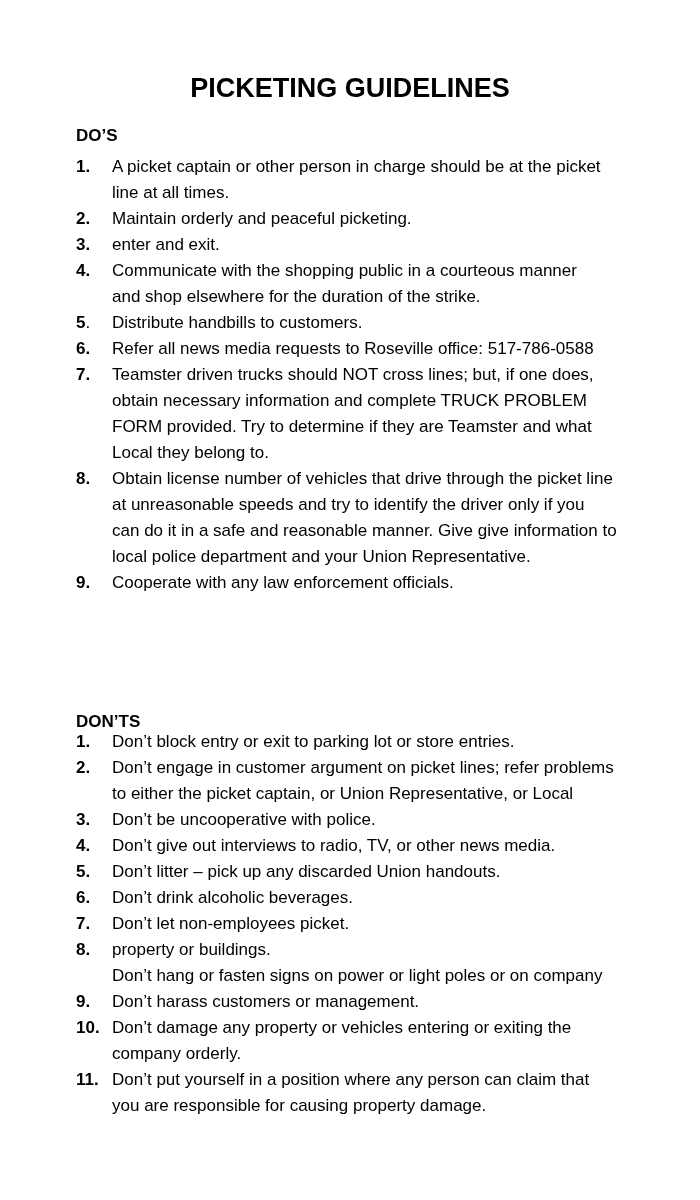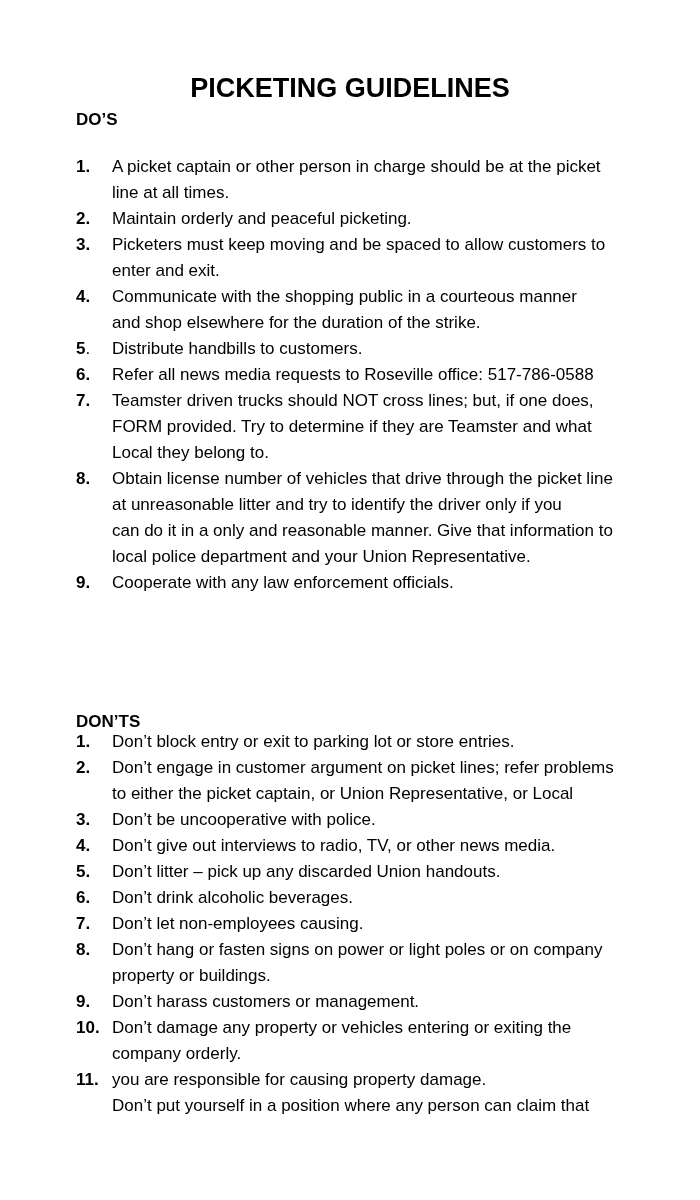--- a/index.html
+++ b/index.html
@@ -8,21 +8,21 @@
     font-family: "Liberation Sans", sans-serif; color: #000000;
   }
   .title {
     position: absolute; left: 0; top: 47px; width: 700px;
     text-align: center; font-weight: bold; font-size: 27px; line-height: 46px;
     letter-spacing: 0px;
   }
   .section-heading {
     position: absolute; left: 76px; font-weight: bold; font-size: 17px; line-height: 20px;
   }
-  #dos-heading { top: 110px; }
+  #dos-heading { top: 126px; }
   #donts-heading { top: 712px; }
   .list {
     position: absolute; left: 76px; width: 600px; margin: 0; padding: 0;
     font-size: 17px; line-height: 26px;
   }
   #dos-list { top: 154px; }
   #donts-list { top: 729px; }
   .item { position: relative; display: block; }
   .item .num { position: absolute; left: 0; top: 0; font-weight: bold; white-space: pre; }
   .item .num .dot { font-weight: bold; }
@@ -47,21 +47,20 @@
     </li>
     <li class="item">
       <span class="num"><span>2</span><span class="dot">.</span></span>
       <div class="lines">
         <span class="line">Maintain orderly and peaceful picketing.</span>
       </div>
     </li>
     <li class="item">
       <span class="num"><span>3</span><span class="dot">.</span></span>
       <div class="lines">
-        <span class="line">Picketers must keep moving and be spaced to allow customers to</span>
         <span class="line">enter and exit.</span>
       </div>
     </li>
     <li class="item">
       <span class="num"><span>4</span><span class="dot">.</span></span>
       <div class="lines">
         <span class="line">Communicate with the shopping public in a courteous manner</span>
         <span class="line">and shop elsewhere for the duration of the strike.</span>
       </div>
     </li>
@@ -74,30 +73,31 @@
     <li class="item">
       <span class="num"><span>6</span><span class="dot">.</span></span>
       <div class="lines">
         <span class="line">Refer all news media requests to Roseville office: 517-786-0588</span>
       </div>
     </li>
     <li class="item">
       <span class="num"><span>7</span><span class="dot">.</span></span>
       <div class="lines">
         <span class="line">Teamster driven trucks should NOT cross lines; but, if one does,</span>
+        <span class="line">obtain necessary information and complete TRUCK PROBLEM</span>
         <span class="line">FORM provided. Try to determine if they are Teamster and what</span>
         <span class="line">Local they belong to.</span>
       </div>
     </li>
     <li class="item">
       <span class="num"><span>8</span><span class="dot">.</span></span>
       <div class="lines">
         <span class="line">Obtain license number of vehicles that drive through the picket line</span>
-        <span class="line">at unreasonable litter and try to identify the driver only if you</span>
-        <span class="line">can do it in a only and reasonable manner. Give that information to</span>
+        <span class="line">at unreasonable speeds and try to identify the driver only if you</span>
+        <span class="line">can do it in a safe and reasonable manner. Give give information to</span>
         <span class="line">local police department and your Union Representative.</span>
       </div>
     </li>
     <li class="item">
       <span class="num"><span>9</span><span class="dot">.</span></span>
       <div class="lines">
         <span class="line">Cooperate with any law enforcement officials.</span>
       </div>
     </li>
   </ol>
@@ -137,43 +137,43 @@
     </li>
     <li class="item">
       <span class="num"><span>6</span><span class="dot">.</span></span>
       <div class="lines">
         <span class="line">Don’t drink alcoholic beverages.</span>
       </div>
     </li>
     <li class="item">
       <span class="num"><span>7</span><span class="dot">.</span></span>
       <div class="lines">
-        <span class="line">Don’t let non-employees causing.</span>
+        <span class="line">Don’t let non-employees picket.</span>
       </div>
     </li>
     <li class="item">
       <span class="num"><span>8</span><span class="dot">.</span></span>
       <div class="lines">
+        <span class="line">property or buildings.</span>
         <span class="line">Don’t hang or fasten signs on power or light poles or on company</span>
-        <span class="line">property or buildings.</span>
       </div>
     </li>
     <li class="item">
       <span class="num"><span>9</span><span class="dot">.</span></span>
       <div class="lines">
         <span class="line">Don’t harass customers or management.</span>
       </div>
     </li>
     <li class="item wide">
       <span class="num"><span>10</span><span class="dot">.</span></span>
       <div class="lines">
         <span class="line">Don’t damage any property or vehicles entering or exiting the</span>
         <span class="line">company orderly.</span>
       </div>
     </li>
     <li class="item wide">
       <span class="num"><span>11</span><span class="dot">.</span></span>
       <div class="lines">
+        <span class="line">Don’t put yourself in a position where any person can claim that</span>
         <span class="line">you are responsible for causing property damage.</span>
-        <span class="line">Don’t put yourself in a position where any person can claim that</span>
       </div>
     </li>
   </ol>
 
 </body></html>

